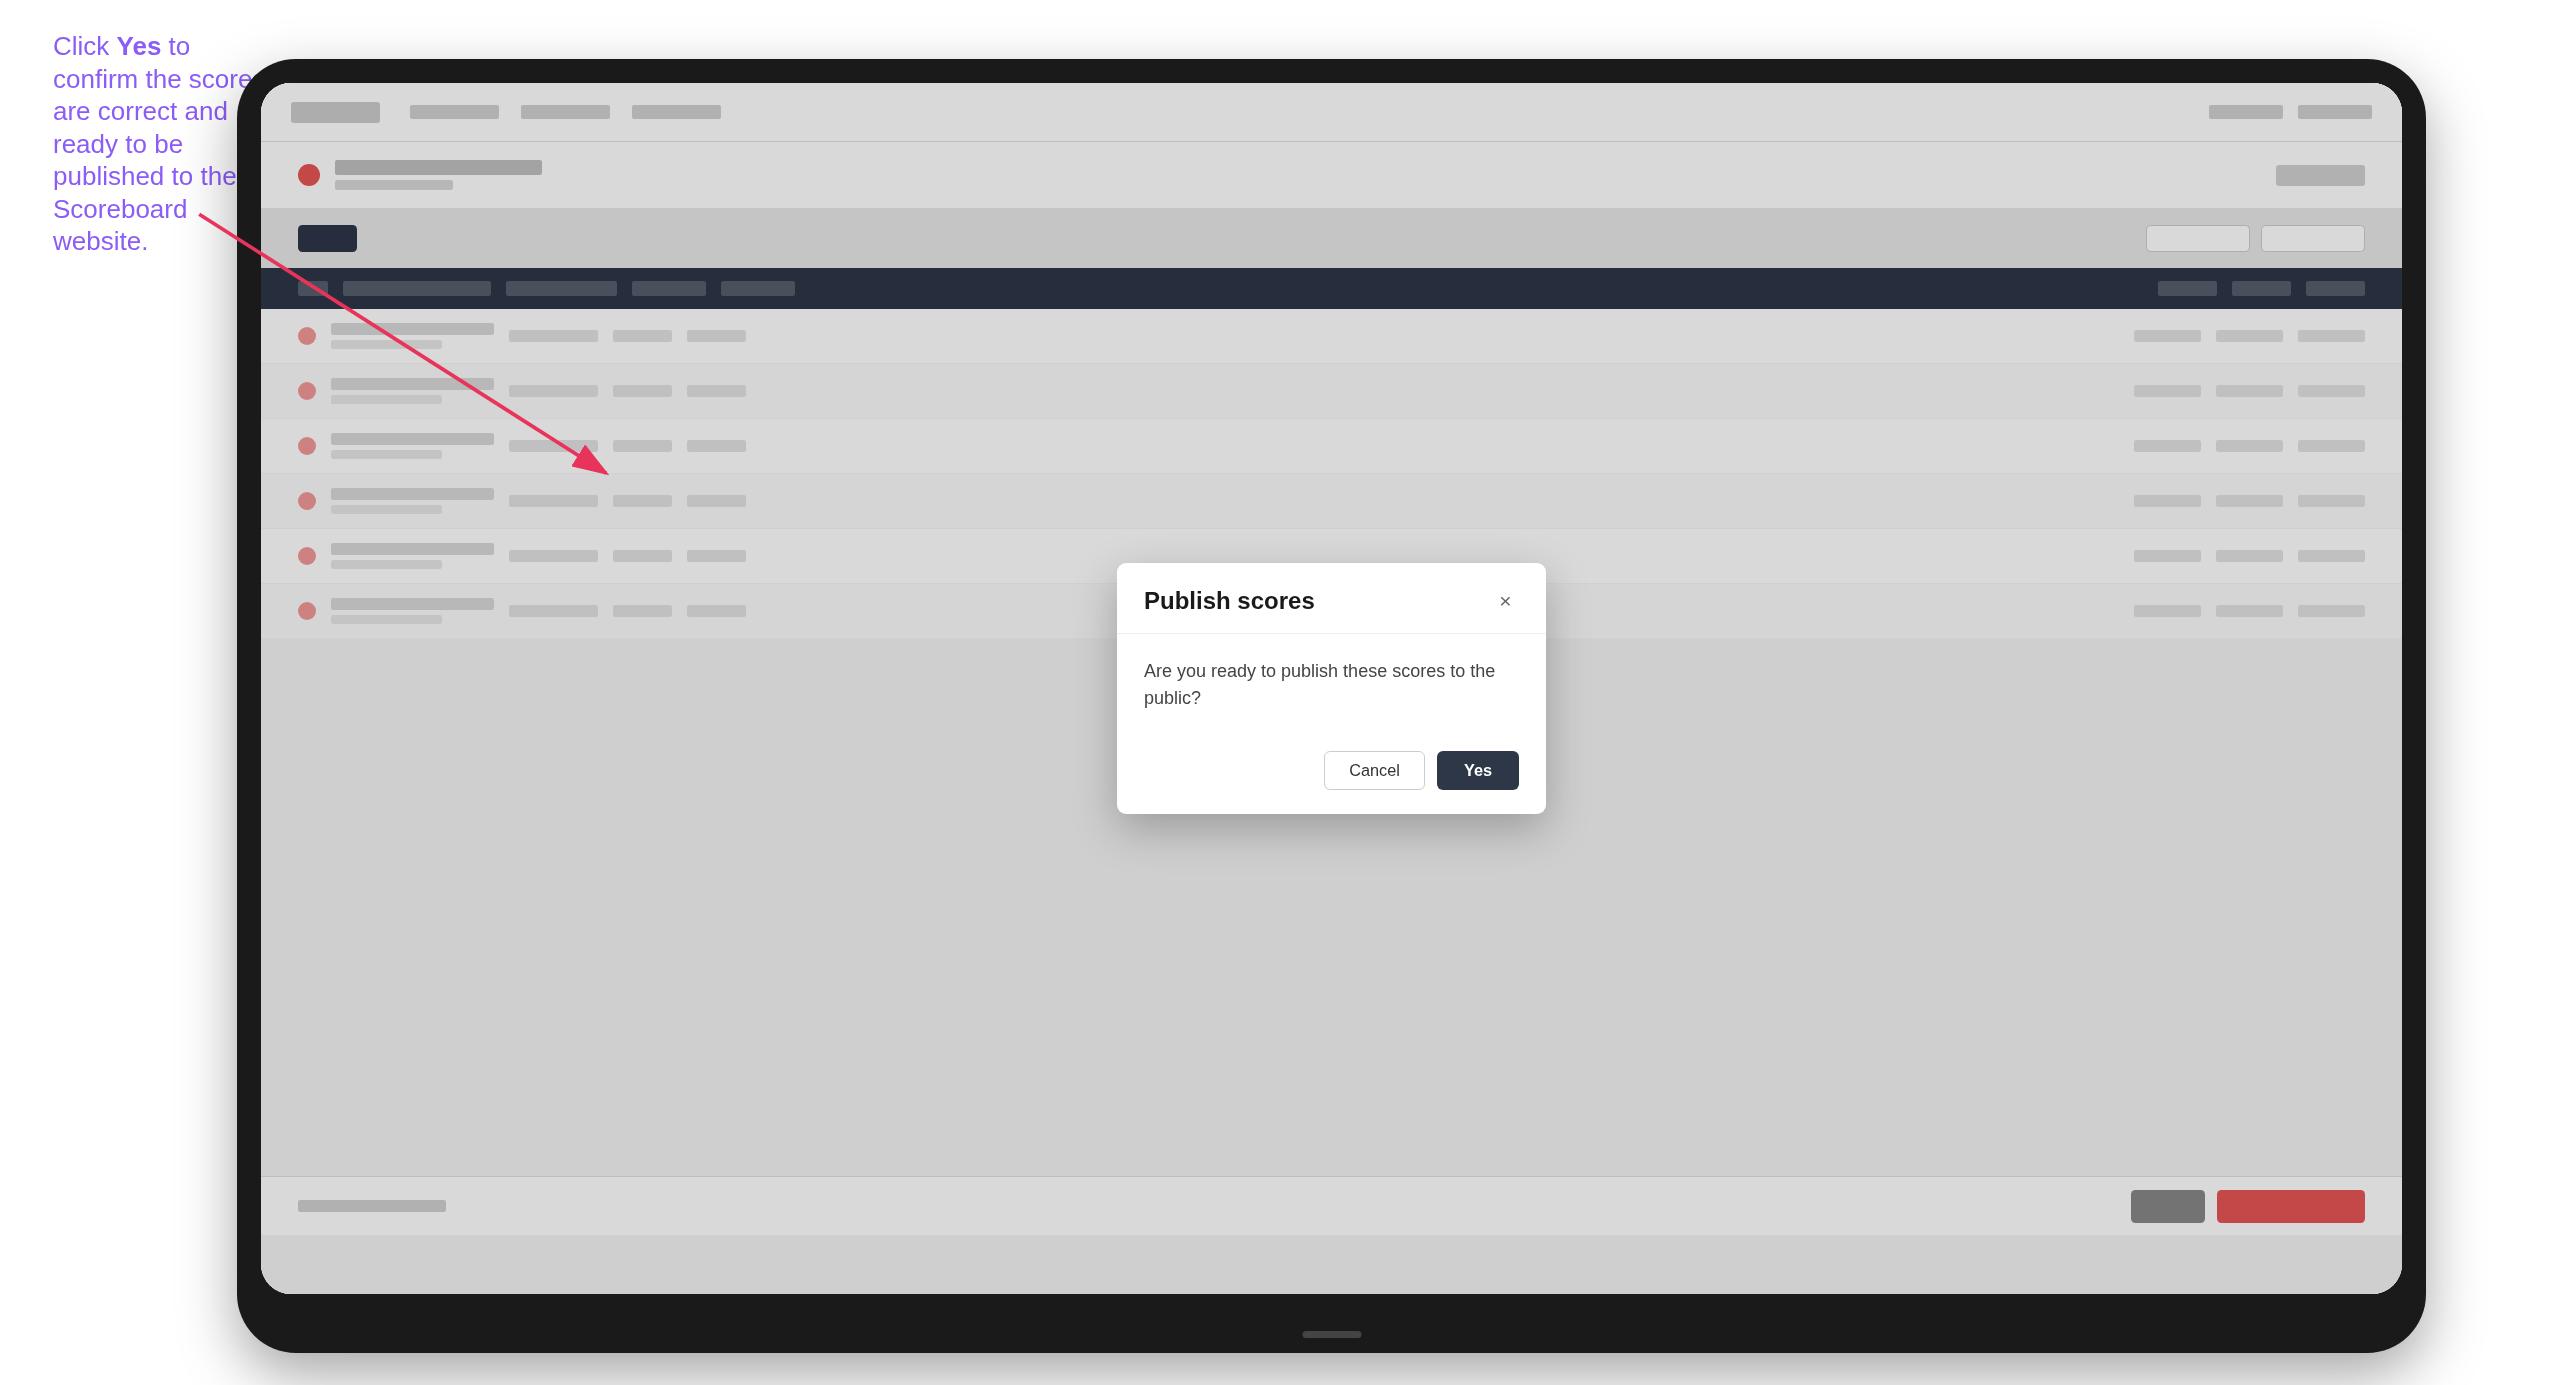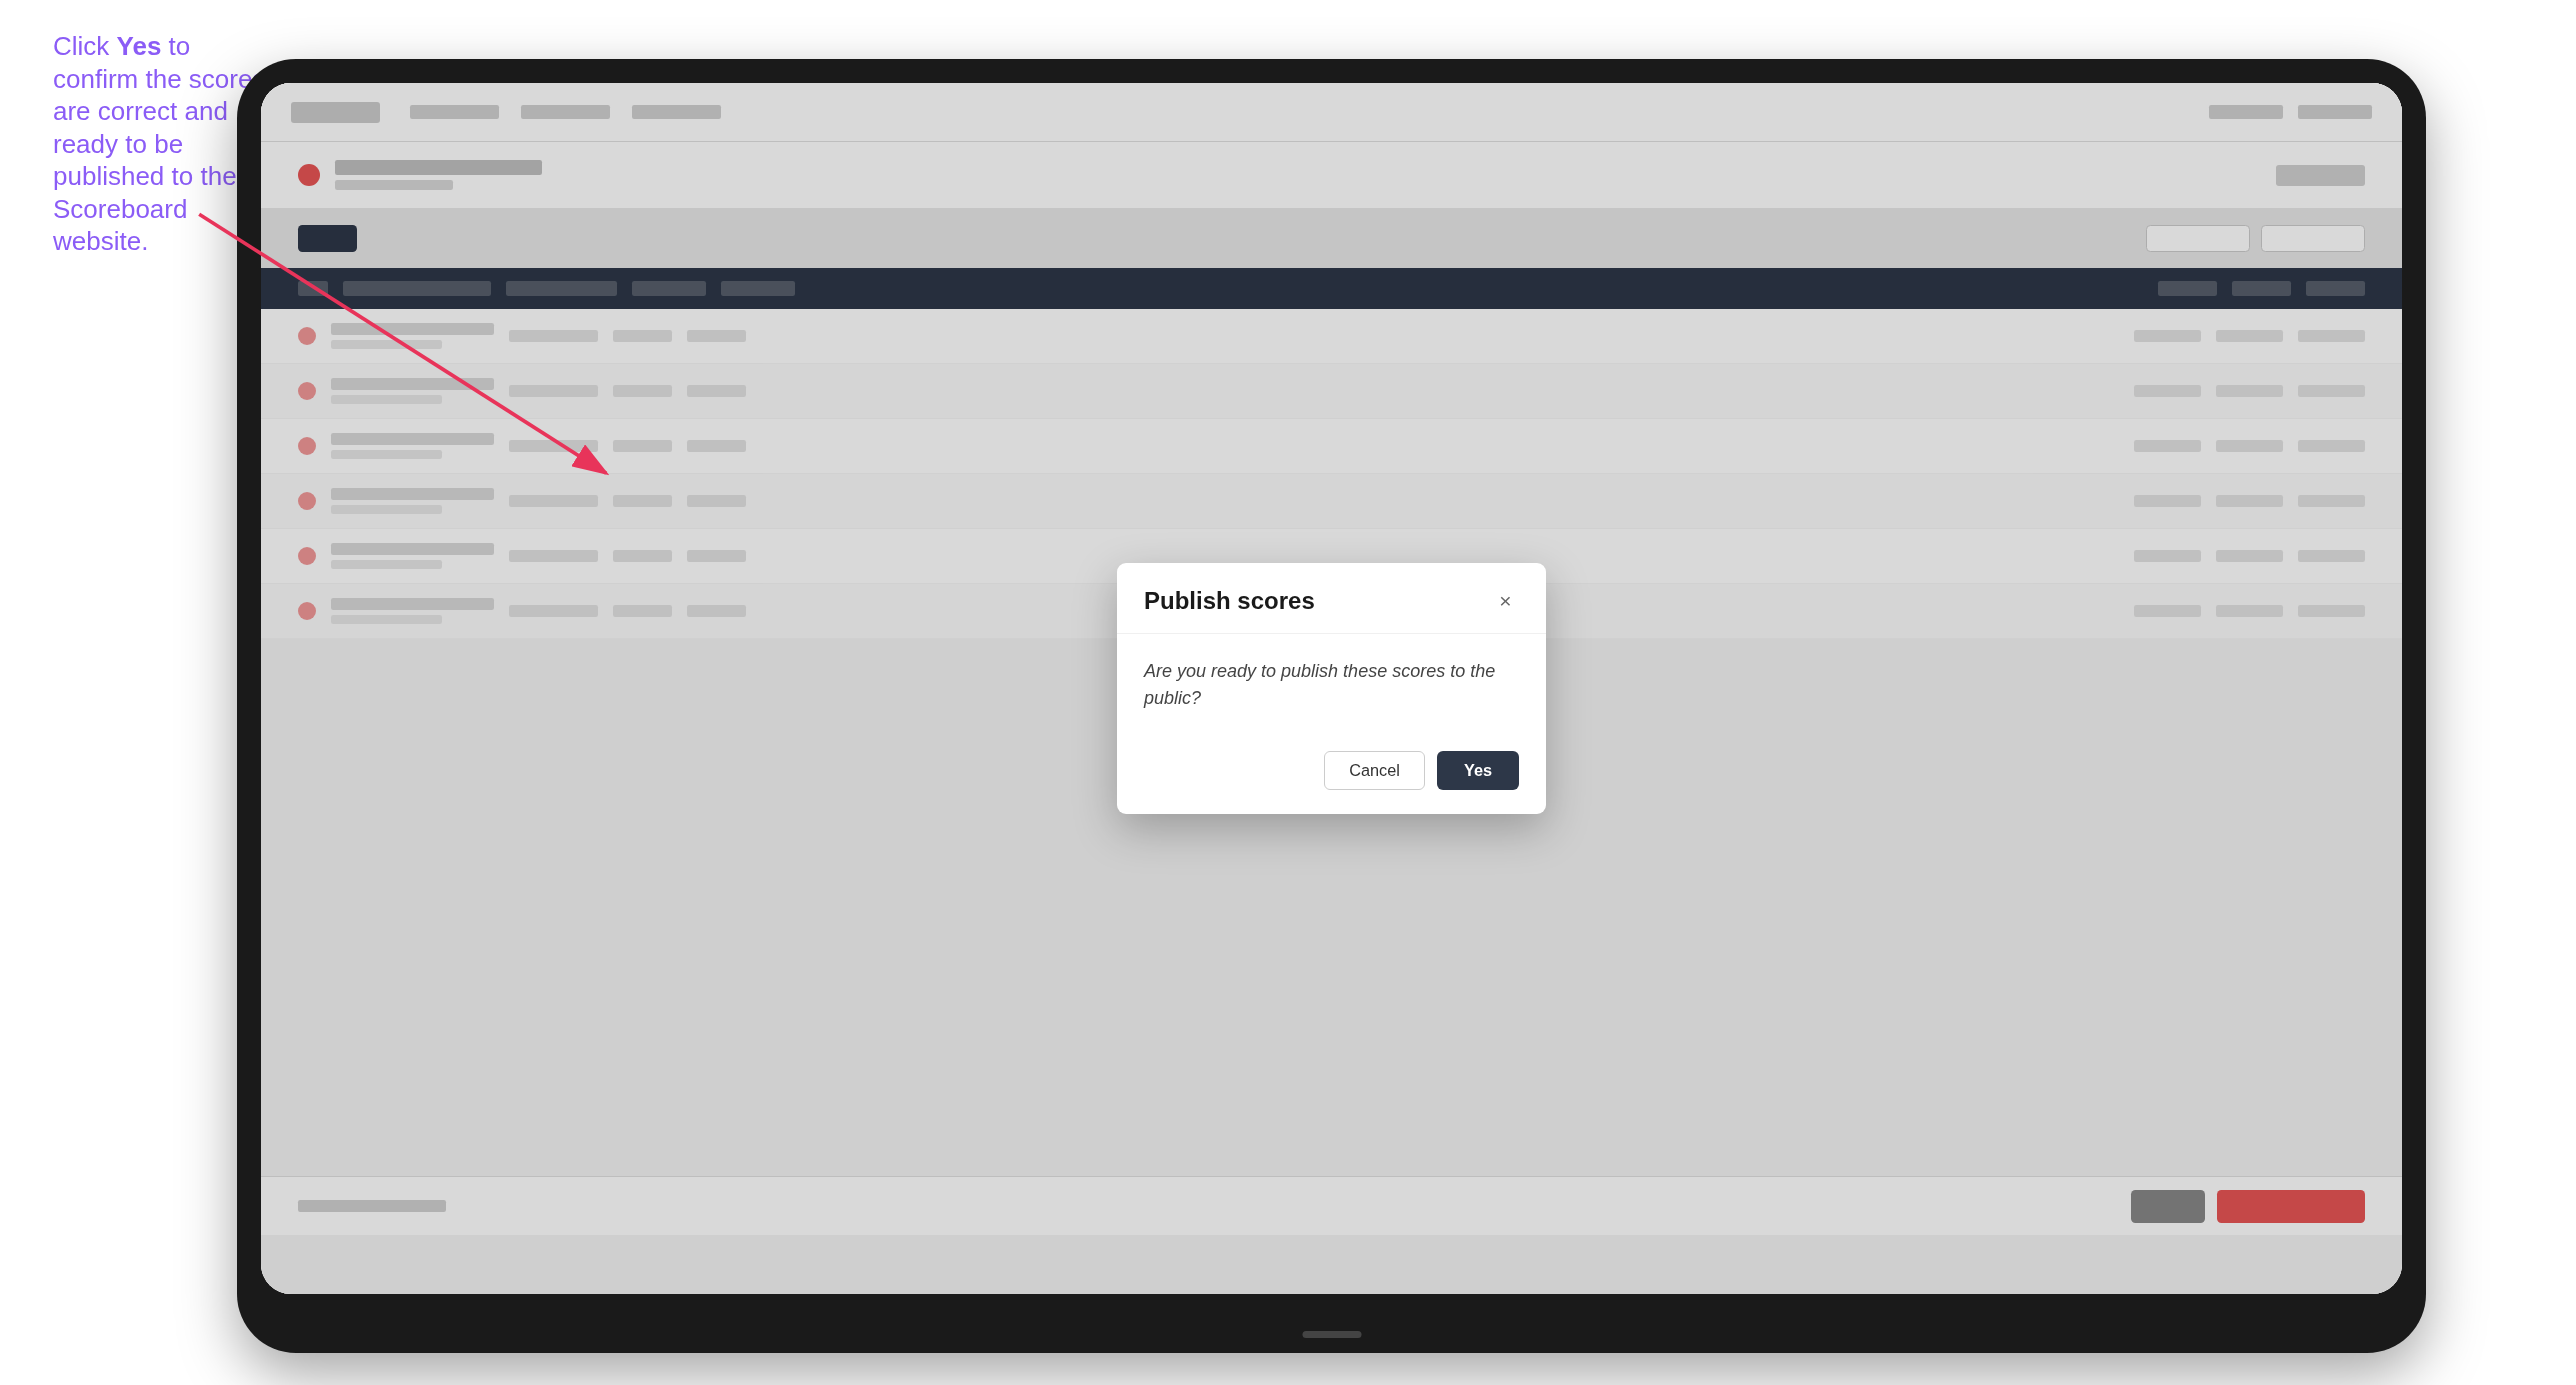--- a/index.html
+++ b/index.html
@@ -387,21 +387,20 @@
     }
 
     .modal-body {
       padding: 24px 27px;
     }
 
     .modal-message {
       font-size: 18px;
       color: #444444;
       line-height: 1.5;
-      font-style: italic;
     }
 
     .modal-footer {
       padding: 15px 27px 24px;
       display: flex;
       justify-content: flex-end;
       gap: 12px;
     }
 
     .btn-cancel {

